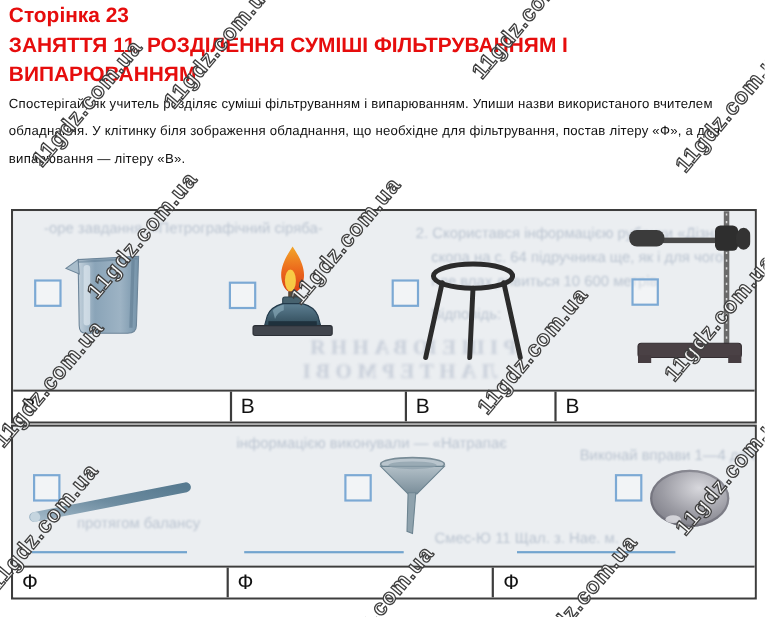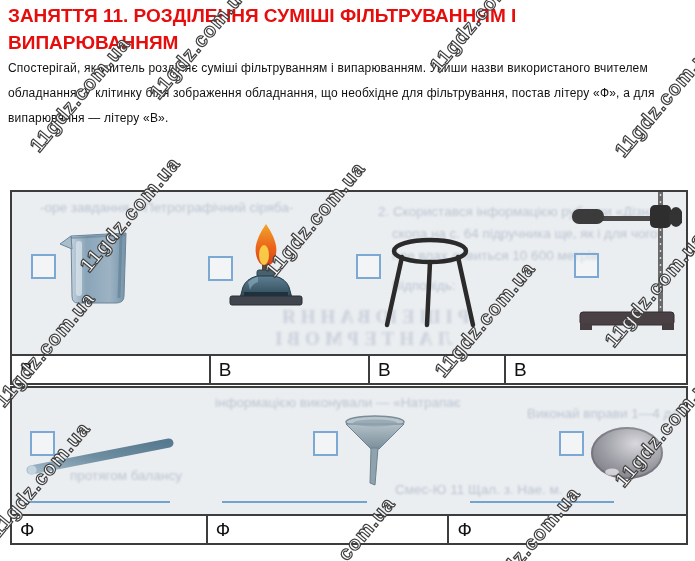--- a/index.html
+++ b/index.html
@@ -38,20 +38,21 @@
   
   .wm{position:absolute;width:160px;text-align:center;font-size:20px;font-weight:bold;
       letter-spacing:1px;color:rgba(255,255,255,.92);
       -webkit-text-stroke:1.2px #3f3f3f;
       transform:rotate(-50deg);white-space:nowrap;z-index:6;pointer-events:none;}
 </style>
 </head>
 <body>
 
 <div class="header">
+  <div class="page-label">Сторінка 23</div>
   <div class="lesson-title">ЗАНЯТТЯ 11. РОЗДІЛЕННЯ СУМІШІ ФІЛЬТРУВАННЯМ І ВИПАРЮВАННЯМ</div>
   <div class="task-text">Спостерігай, як учитель розділяє суміші фільтруванням і випарюванням. Упиши назви використаного вчителем обладнання. У клітинку біля зображення обладнання, що необхідне для фільтрування, постав літеру «Ф», а для випарювання — літеру «В».</div>
 </div>
 
 <div class="eq-table" id="table-top">
   <div class="img-row">
 
     <div class="ghost" style="left:28px;top:8px;">-оре завдання. «Петрографічний сіряба-</div>
     <div class="ghost" style="left:366px;top:12px;">2.  Скористався інформацією рубрики «Дізнай-</div>
     <div class="ghost" style="left:380px;top:34px;">скопа на с. 64 підручника ще, як і для чого</div>

